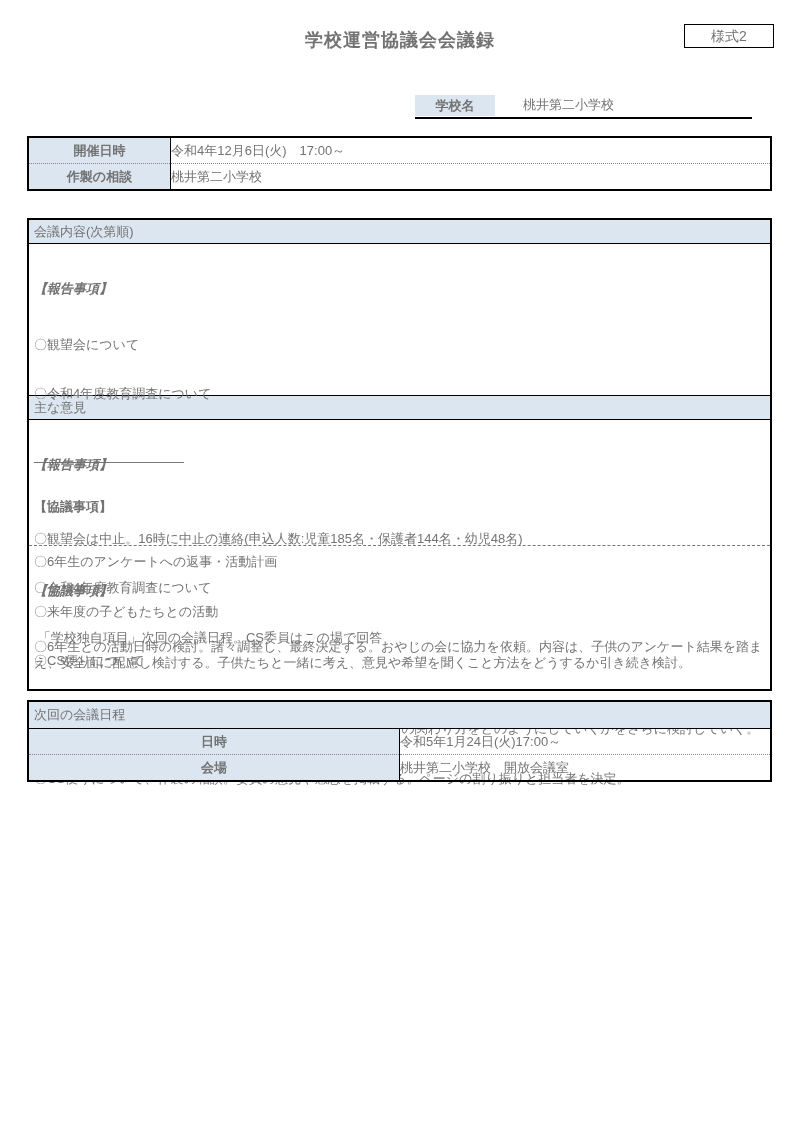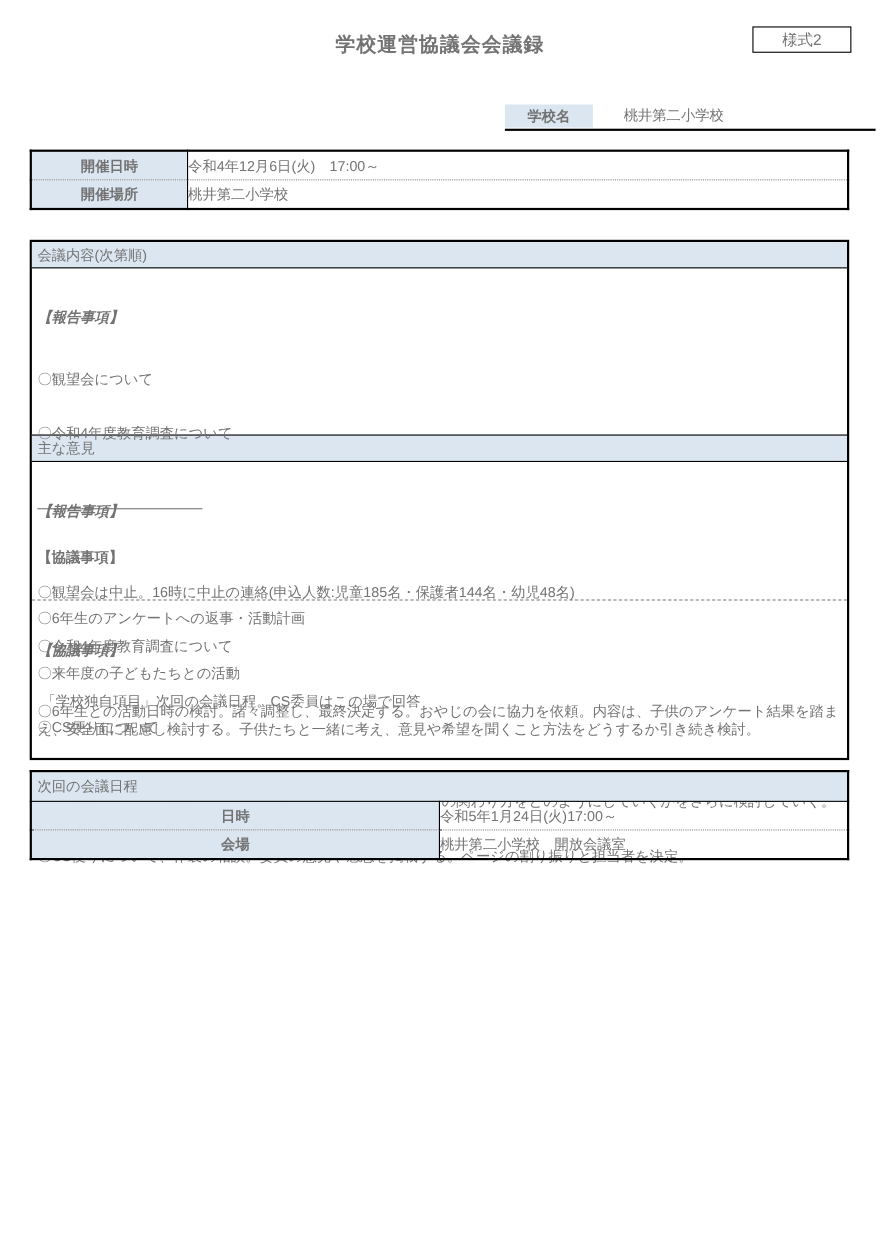--- a/index.html
+++ b/index.html
@@ -10,21 +10,21 @@
   }
   .form-tag{
     position:absolute;top:24px;left:684px;width:88px;height:22px;
     border:1px solid #000;text-align:center;font-size:14px;line-height:22px;
   }
   .doc-title{
     position:absolute;top:28px;left:0;width:800px;text-align:center;
     font-size:18px;font-weight:bold;letter-spacing:1px;
   }
   .school-row{
-    position:absolute;top:93px;left:459px;width:337px;height:24px;
+    position:absolute;top:93px;left:415px;width:337px;height:24px;
     border-bottom:2px solid #000;display:flex;align-items:center;
   }
   .school-label{
     width:80px;height:21px;line-height:21px;background:#dce6f1;
     text-align:center;font-size:13px;font-weight:bold;
   }
   .school-value{padding-left:28px;font-size:13px;}
 
   table.kv{
     position:absolute;left:27px;width:745px;border-collapse:collapse;
@@ -83,21 +83,21 @@
     <div class="school-value">桃井第二小学校</div>
   </div>
 
   <table class="kv t1">
     <tbody>
         <tr>
       <td class="kv-label">開催日時</td>
       <td class="kv-value">令和4年12月6日(火)　17:00～</td>
     </tr>
     <tr>
-      <td class="kv-label">開催場所</td>
+      <td class="kv-label">作製の相談</td>
       <td class="kv-value">桃井第二小学校</td>
     </tr>
   </tbody>
     </table>
 
   <div class="big-table">
 
     <div class="sec-header">会議内容(次第順)</div>
 
     <div class="sec-body agenda-body">

